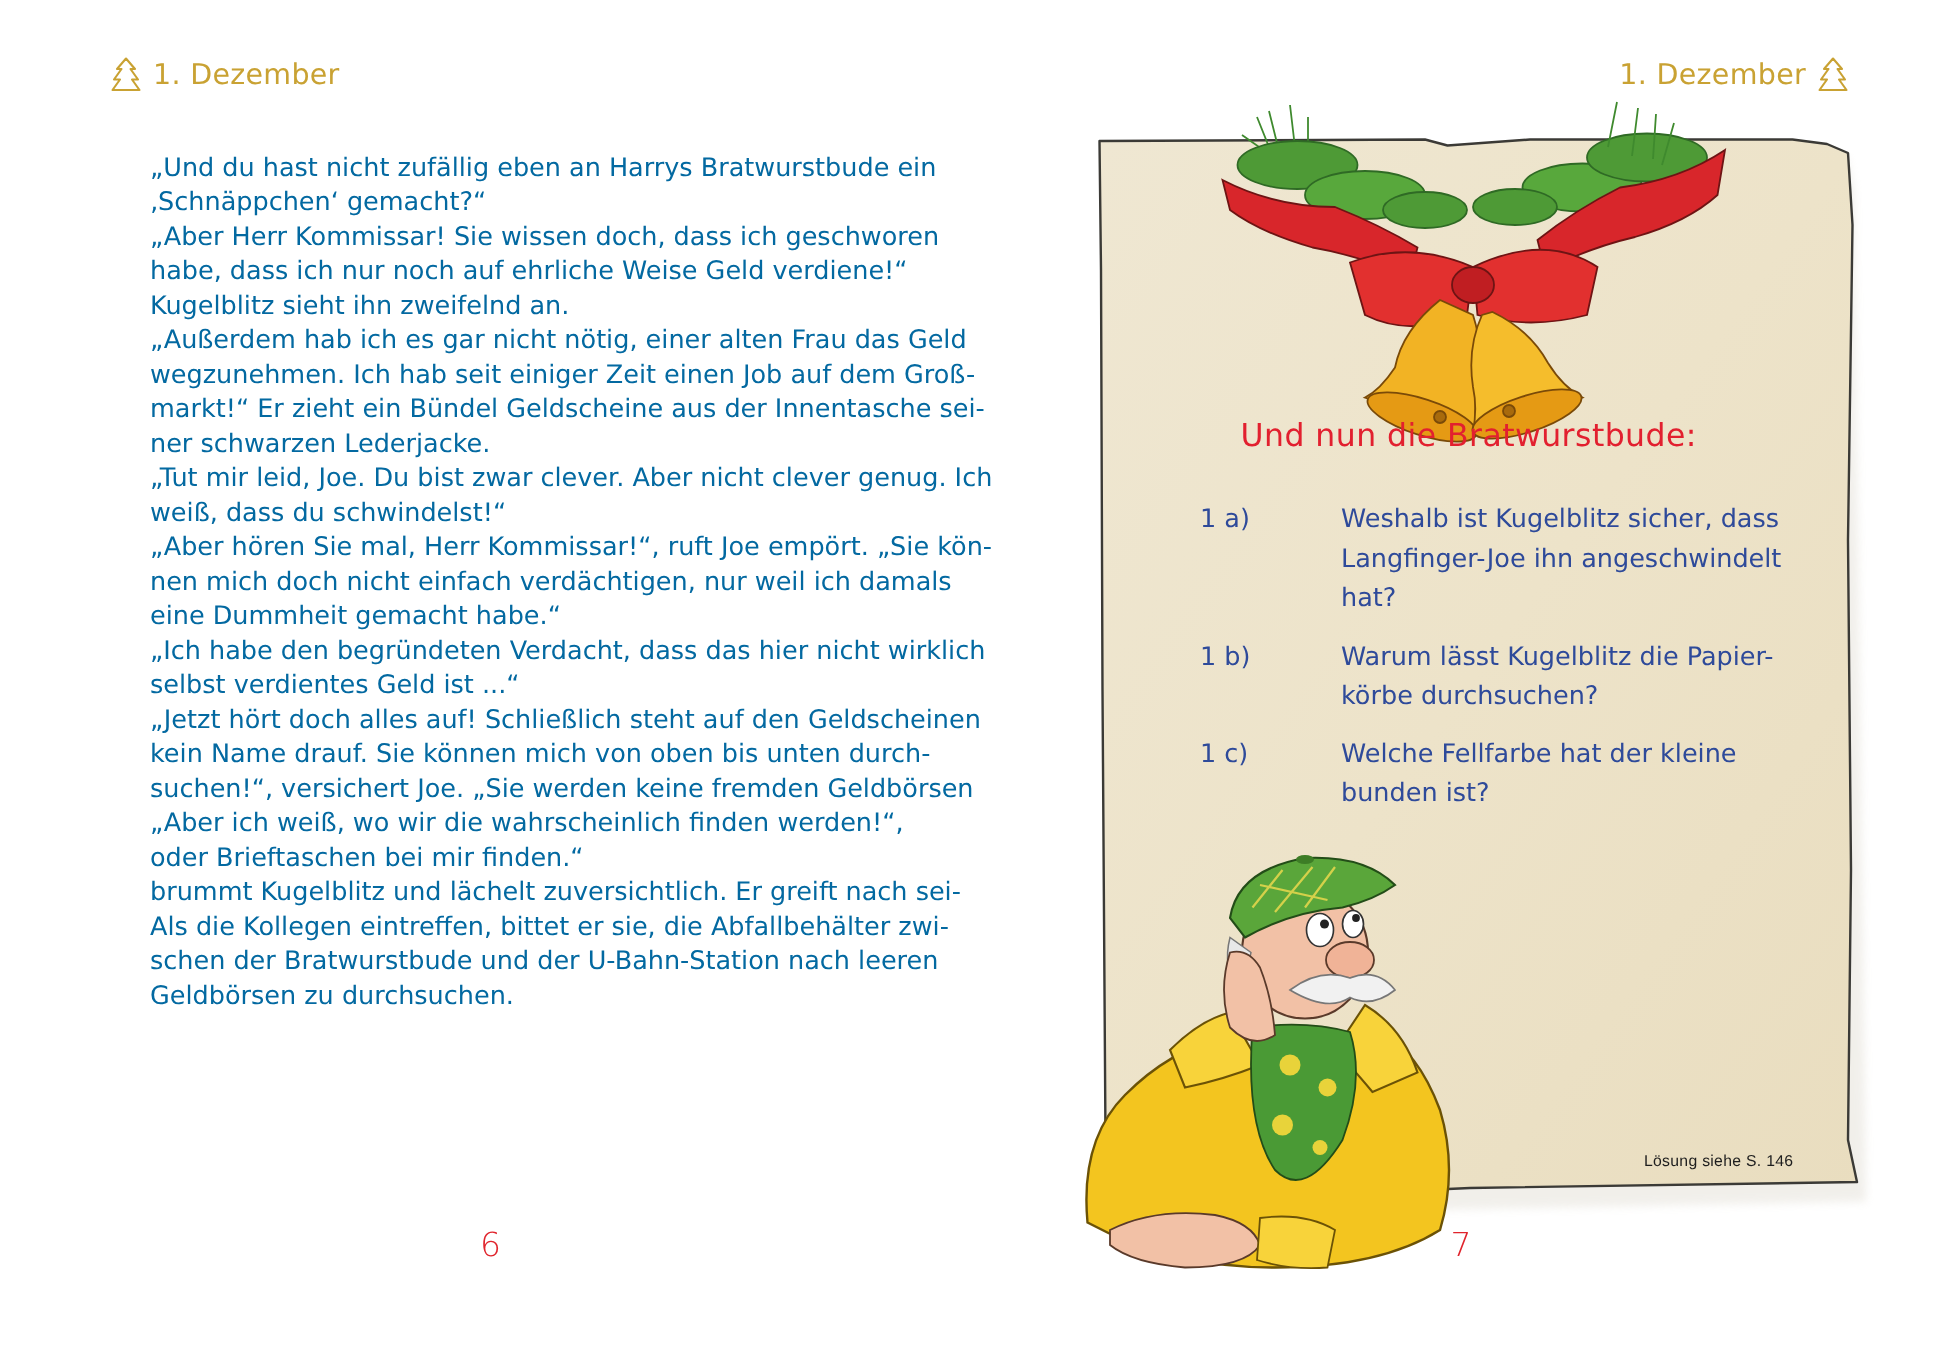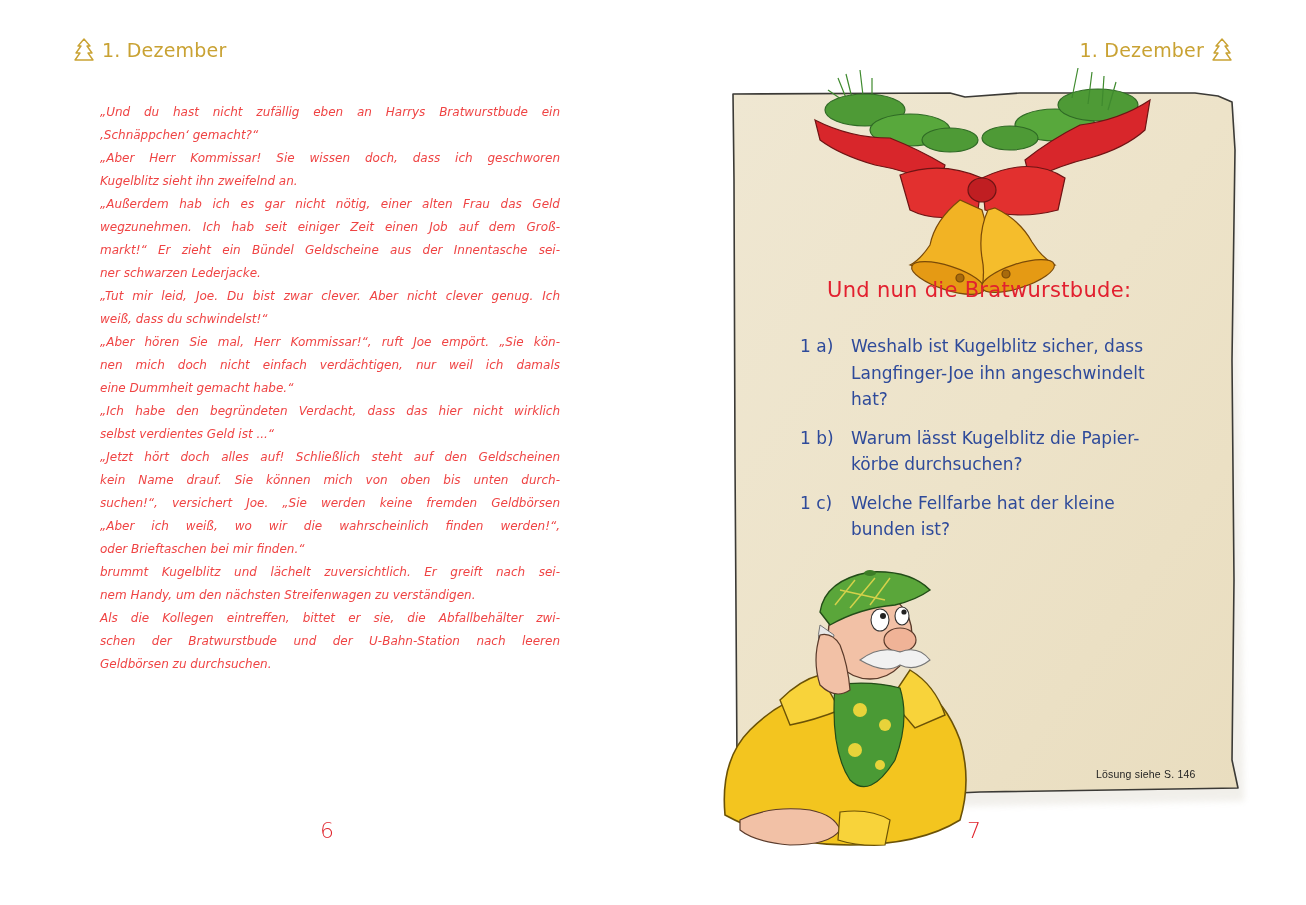--- a/index.html
+++ b/index.html
@@ -38,25 +38,24 @@
     .running-head.right { right: 74px; }
     .tree-icon { width: 20px; height: 24px; display: inline-block; }
 
     
     .left-text {
       position: absolute;
       left: 100px;
       top: 101px;
       width: 460px;
       font-family: "DejaVu Sans", sans-serif;
-      font-size: 12px;
+      font-size: 17px;
       line-height: 23px;
-      color: #ef4444;
+      color: #0369a1;
       text-align: justify;
-      font-style: italic;
     }
     .left-text .line {
       display: block;
       white-space: nowrap;
       text-align-last: justify;
       text-align: justify;
     }
     .left-text .line.last {
       text-align-last: left;
     }
@@ -112,20 +111,21 @@
       display: flex;
       margin-bottom: 12px;
     }
     .q-num {
       width: 51px;
       flex: 0 0 51px;
     }
     .q-text .qline {
       display: block;
       white-space: nowrap;
+      margin-left: 43px;
     }
 
     .solution-note {
       position: absolute;
       left: 1096px;
       top: 747px;
       font-family: "Liberation Sans", sans-serif;
       font-size: 10.5px;
       color: #1e1e1e;
       letter-spacing: 0.2px;
@@ -142,39 +142,39 @@
       <svg class="tree-icon" viewBox="0 0 20 24">
         <path d="M10 1 L4 8 H7 L2 15 H6 L1 22 H19 L14 15 H18 L13 8 H16 Z" fill="none" stroke="#c9a233" stroke-width="1.4" stroke-linejoin="round"></path>
       </svg>
       <span>1. Dezember</span>
     </div>
 
     <div class="left-text" id="leftText">
         <span class="line">„Und du hast nicht zufällig eben an Harrys Bratwurstbude ein</span>
         <span class="line last">‚Schnäppchen‘ gemacht?“</span>
         <span class="line">„Aber Herr Kommissar! Sie wissen doch, dass ich geschworen</span>
+        <span class="line last">habe, dass ich nur noch auf ehrliche Weise Geld verdiene!“</span>
         <span class="line last">Kugelblitz sieht ihn zweifelnd an.</span>
         <span class="line">„Außerdem hab ich es gar nicht nötig, einer alten Frau das Geld</span>
         <span class="line">wegzunehmen. Ich hab seit einiger Zeit einen Job auf dem Groß-</span>
         <span class="line">markt!“ Er zieht ein Bündel Geldscheine aus der Innentasche sei-</span>
         <span class="line last">ner schwarzen Lederjacke.</span>
         <span class="line">„Tut mir leid, Joe. Du bist zwar clever. Aber nicht clever genug. Ich</span>
         <span class="line last">weiß, dass du schwindelst!“</span>
         <span class="line">„Aber hören Sie mal, Herr Kommissar!“, ruft Joe empört. „Sie kön-</span>
         <span class="line">nen mich doch nicht einfach verdächtigen, nur weil ich damals</span>
         <span class="line last">eine Dummheit gemacht habe.“</span>
         <span class="line">„Ich habe den begründeten Verdacht, dass das hier nicht wirklich</span>
         <span class="line last">selbst verdientes Geld ist ...“</span>
         <span class="line">„Jetzt hört doch alles auf! Schließlich steht auf den Geldscheinen</span>
         <span class="line">kein Name drauf. Sie können mich von oben bis unten durch-</span>
         <span class="line">suchen!“, versichert Joe. „Sie werden keine fremden Geldbörsen</span>
         <span class="line">„Aber ich weiß, wo wir die wahrscheinlich finden werden!“,</span>
         <span class="line last">oder Brieftaschen bei mir finden.“</span>
         <span class="line">brummt Kugelblitz und lächelt zuversichtlich. Er greift nach sei-</span>
-        <span class="line last">nem Handy, um den nächsten Streifenwagen zu verständigen.</span>
         <span class="line">Als die Kollegen eintreffen, bittet er sie, die Abfallbehälter zwi-</span>
         <span class="line">schen der Bratwurstbude und der U-Bahn-Station nach leeren</span>
         <span class="line last">Geldbörsen zu durchsuchen.</span>
       </div>
 
     <div class="page-number left">6</div>
   </div>
 
   <div>
     <div class="running-head right">

